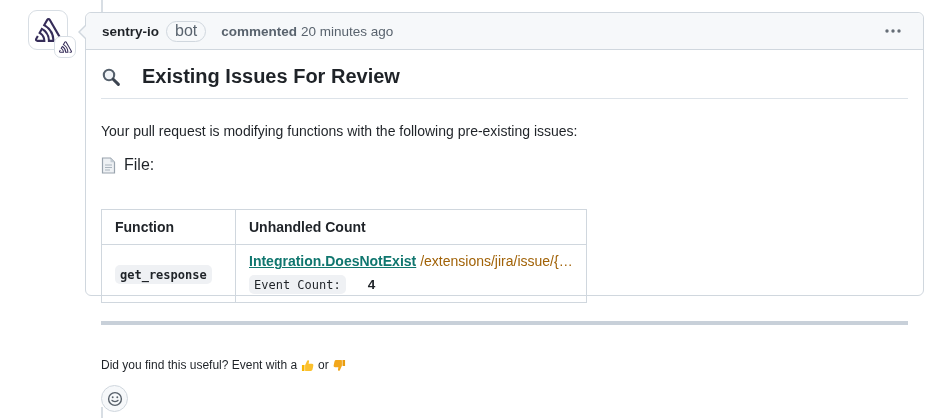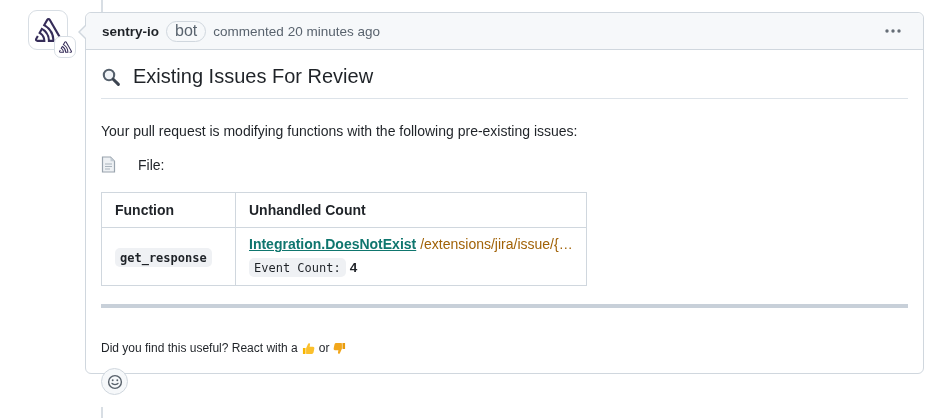--- a/index.html
+++ b/index.html
@@ -29,21 +29,21 @@
     position: absolute; right: -9px; bottom: -9px;
     width: 22px; height: 22px;
     background: #fff; border: 1px solid #d8dee4; border-radius: 7px;
     display: flex; align-items: center; justify-content: center;
   }
   .avatar-badge svg { width: 13px; height: 12px; }
 
   
   .comment {
     position: absolute; left: 85px; top: 12px;
-    width: 839px; height: 362px;
+    width: 839px; height: 284px;
     border: 1px solid #d0d7de; border-radius: 6px;
     background: #fff;
   }
 
   .comment-header {
     position: relative;
     height: 37px;
     background: #f6f8fa;
     border-bottom: 1px solid #d0d7de;
     border-radius: 6px 6px 0 0;
@@ -62,48 +62,48 @@
     border-style: solid; border-width: 8px 8px 8px 0;
     border-color: transparent #f6f8fa transparent transparent;
   }
   .author { font-weight: bold; color: #1f2328; text-decoration: none; cursor: pointer; }
   .bot-badge {
     margin-left: 7px;
     border: 1px solid #d0d7de; border-radius: 999px;
     padding: 1px 8px 2px;
     font-size: 16px; color: #59636e; line-height: 16px;
   }
-  .header-action { margin-left: 7px; }
+  .header-action { margin-left: 15px; font-weight: bold; }
   .header-timestamp { margin-left: 4px; cursor: pointer; }
   .kebab-btn {
     margin-left: auto; background: none; border: none; cursor: pointer;
     padding: 4px 6px; display: flex; align-items: center;
   }
 
   .comment-body { padding: 14px 15px; }
 
   h2.issues-heading {
-    display: flex; align-items: center; gap: 12px;
-    font-size: 20px; font-weight: normal; color: #1f2328;
+    display: flex; align-items: center; gap: 21px;
+    font-size: 20px; font-weight: bold; color: #1f2328;
     padding-bottom: 10px; margin-top: 1px;
     border-bottom: 1px solid #dde3e9;
   }
   h2.issues-heading svg { width: 20px; height: 20px; }
 
   p.intro { font-size: 14px; margin-top: 24px; }
 
   p.file-line {
-    font-size: 14px; margin-top: 17px;
-    display: flex; align-items: center; gap: 22px;
+    font-size: 16px; margin-top: 17px;
+    display: flex; align-items: center; gap: 8px;
   }
   p.file-line svg { width: 15px; height: 17px; }
   .file-path { font-weight: bold; }
 
   table.issues-table {
-    margin-top: 19px;
+    margin-top: 35px;
     border-collapse: collapse;
     table-layout: fixed;
     font-size: 14px;
     padding-left: 37px;
   }
   .issues-table th, .issues-table td {
     border: 1px solid #d0d7de;
     text-align: left;
     vertical-align: middle;
   }
@@ -121,21 +121,21 @@
     color: #1f2328;
     white-space: nowrap;
   }
   .fn-code { font-weight: bold; }
 
   .issue-line1 { white-space: nowrap; overflow: hidden; }
   a.issue-link {
     color: #0f766e; font-weight: bold; text-decoration: underline; cursor: pointer;
   }
   .issue-path { color: #a16207; }
-  .issue-line2 { margin-top: 6px; display: flex; align-items: center; gap: 4px; }
+  .issue-line2 { margin-top: 6px; display: flex; align-items: center; gap: 22px; }
   .event-count-value { font-weight: bold; font-size: 13.5px; }
 
   hr.divider {
     border: none; height: 4px; background: #c8d0d9;
     margin: 18px 0 0 0;
   }
 
   p.feedback {
     margin-top: 33px;
     font-size: 12px; color: #1f2328;
@@ -239,21 +239,21 @@
               <span class="event-count-value">4</span>
             </div>
           </td>
         </tr>
       </tbody>
     </table>
 
     <hr class="divider">
 
     <p class="feedback">
-      <span>Did you find this useful? React with a</span>
+      <span>Did you find this useful? Event with a</span>
       <span style="display:flex">
         <svg viewBox="0 0 14 14">
           <path fill="#f7b500" d="M1 6.4 h2.3 a.5.5 0 0 1 .5.5 v5.6 a.5.5 0 0 1-.5.5 H1 z"></path>
           <path fill="#fbc02d" d="M4.4 12.6 V6.8 L6.6 2 a1.1 1.1 0 0 1 2.1.5 L8.2 5.2 h3.6 a1.5 1.5 0 0 1 1.5 1.8 l-.9 4.4 a1.9 1.9 0 0 1-1.9 1.5 h-5 a2 2 0 0 1-1.1-.3 z"></path>
         </svg>
       </span>
       <span>or</span>
       <span style="display:flex">
         <svg viewBox="0 0 14 14">
           <g transform="rotate(180 7 7)">

